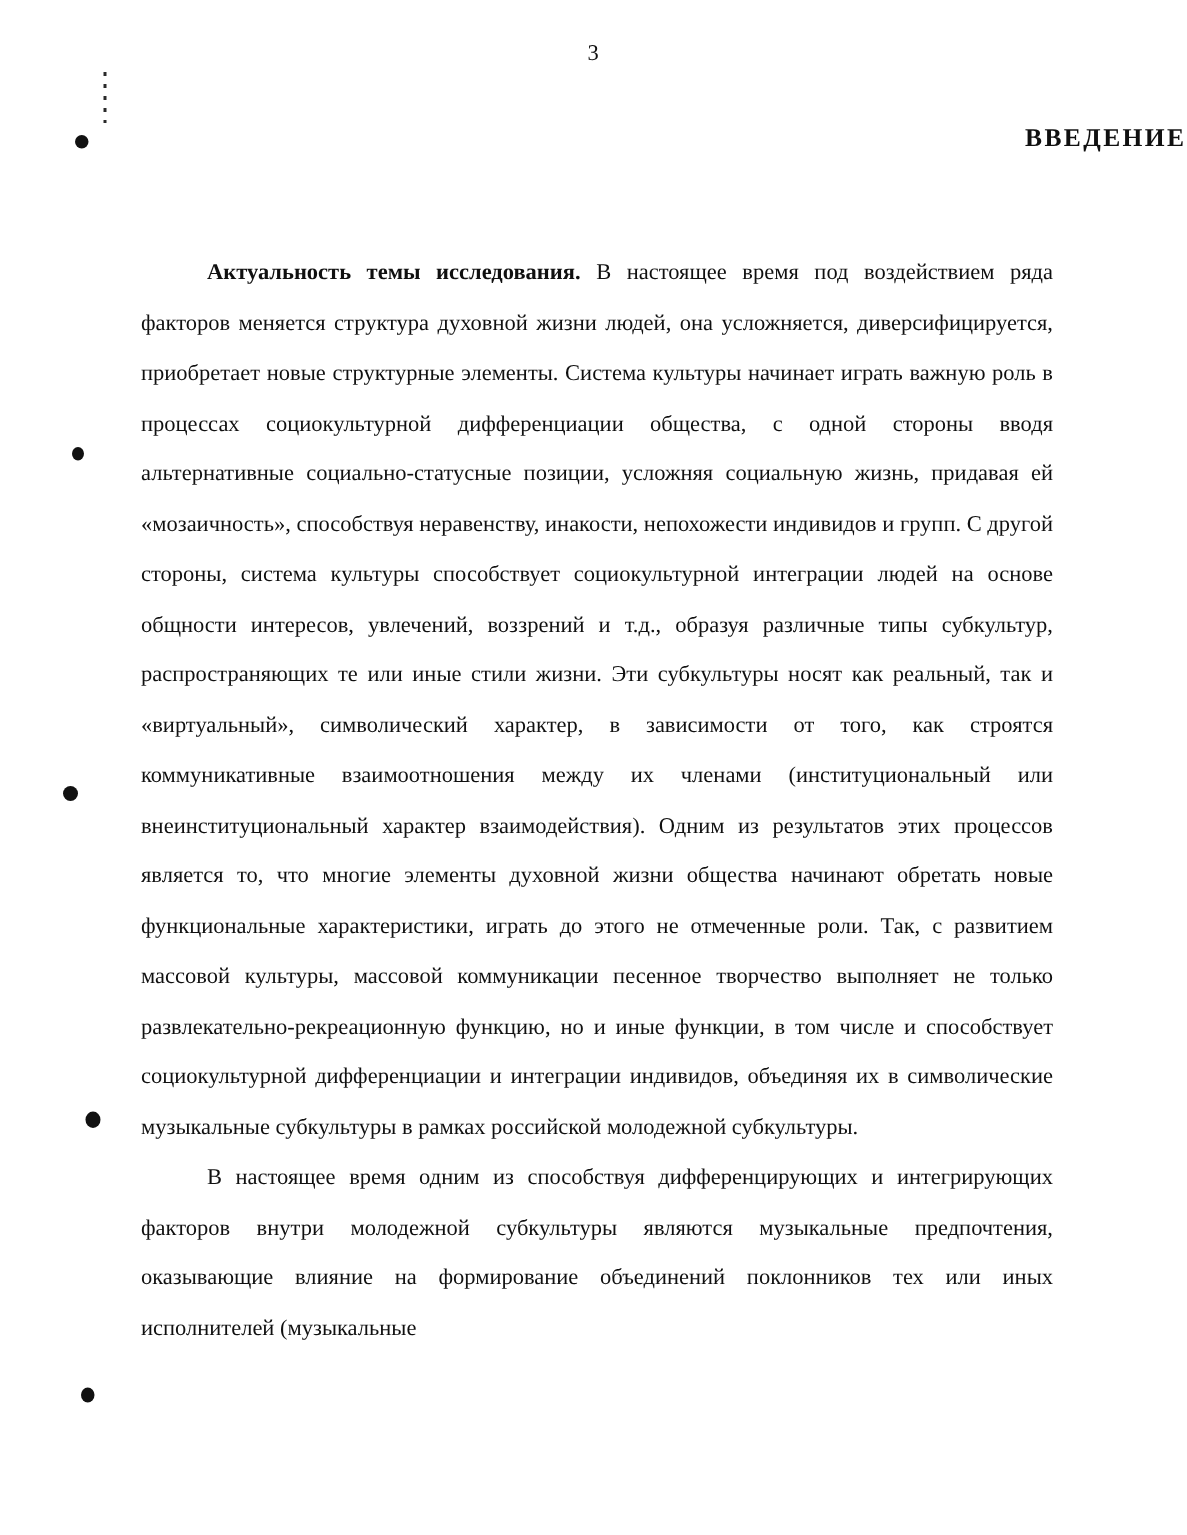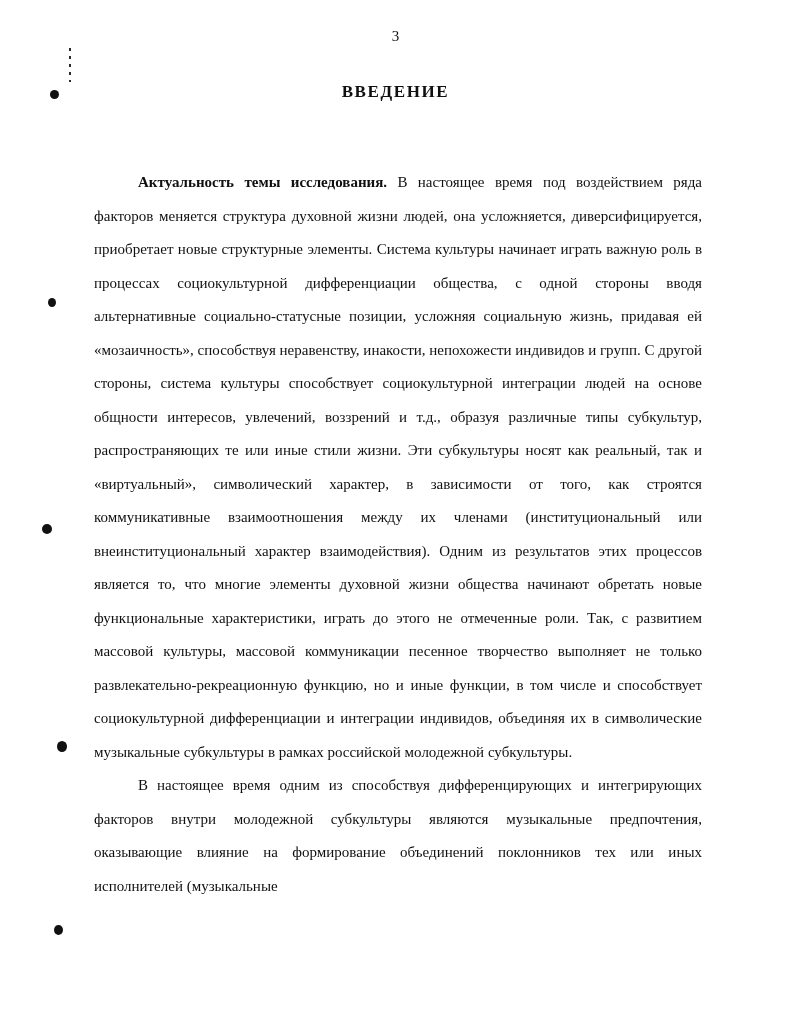--- a/index.html
+++ b/index.html
@@ -23,21 +23,21 @@
     width: 791px;
     text-align: center;
     font-size: 15px;
     letter-spacing: 0.2px;
   }
   .doc-title {
     position: absolute;
     top: 82px;
     left: 0;
     width: 791px;
-    text-align: center;
+    text-align: right;
     font-size: 17px;
     font-weight: bold;
     letter-spacing: 1.6px;
     font-family: Liberation Serif, serif;
   }
   .body-text {
     position: absolute;
     top: 166px;
     left: 94px;
     width: 608px;

